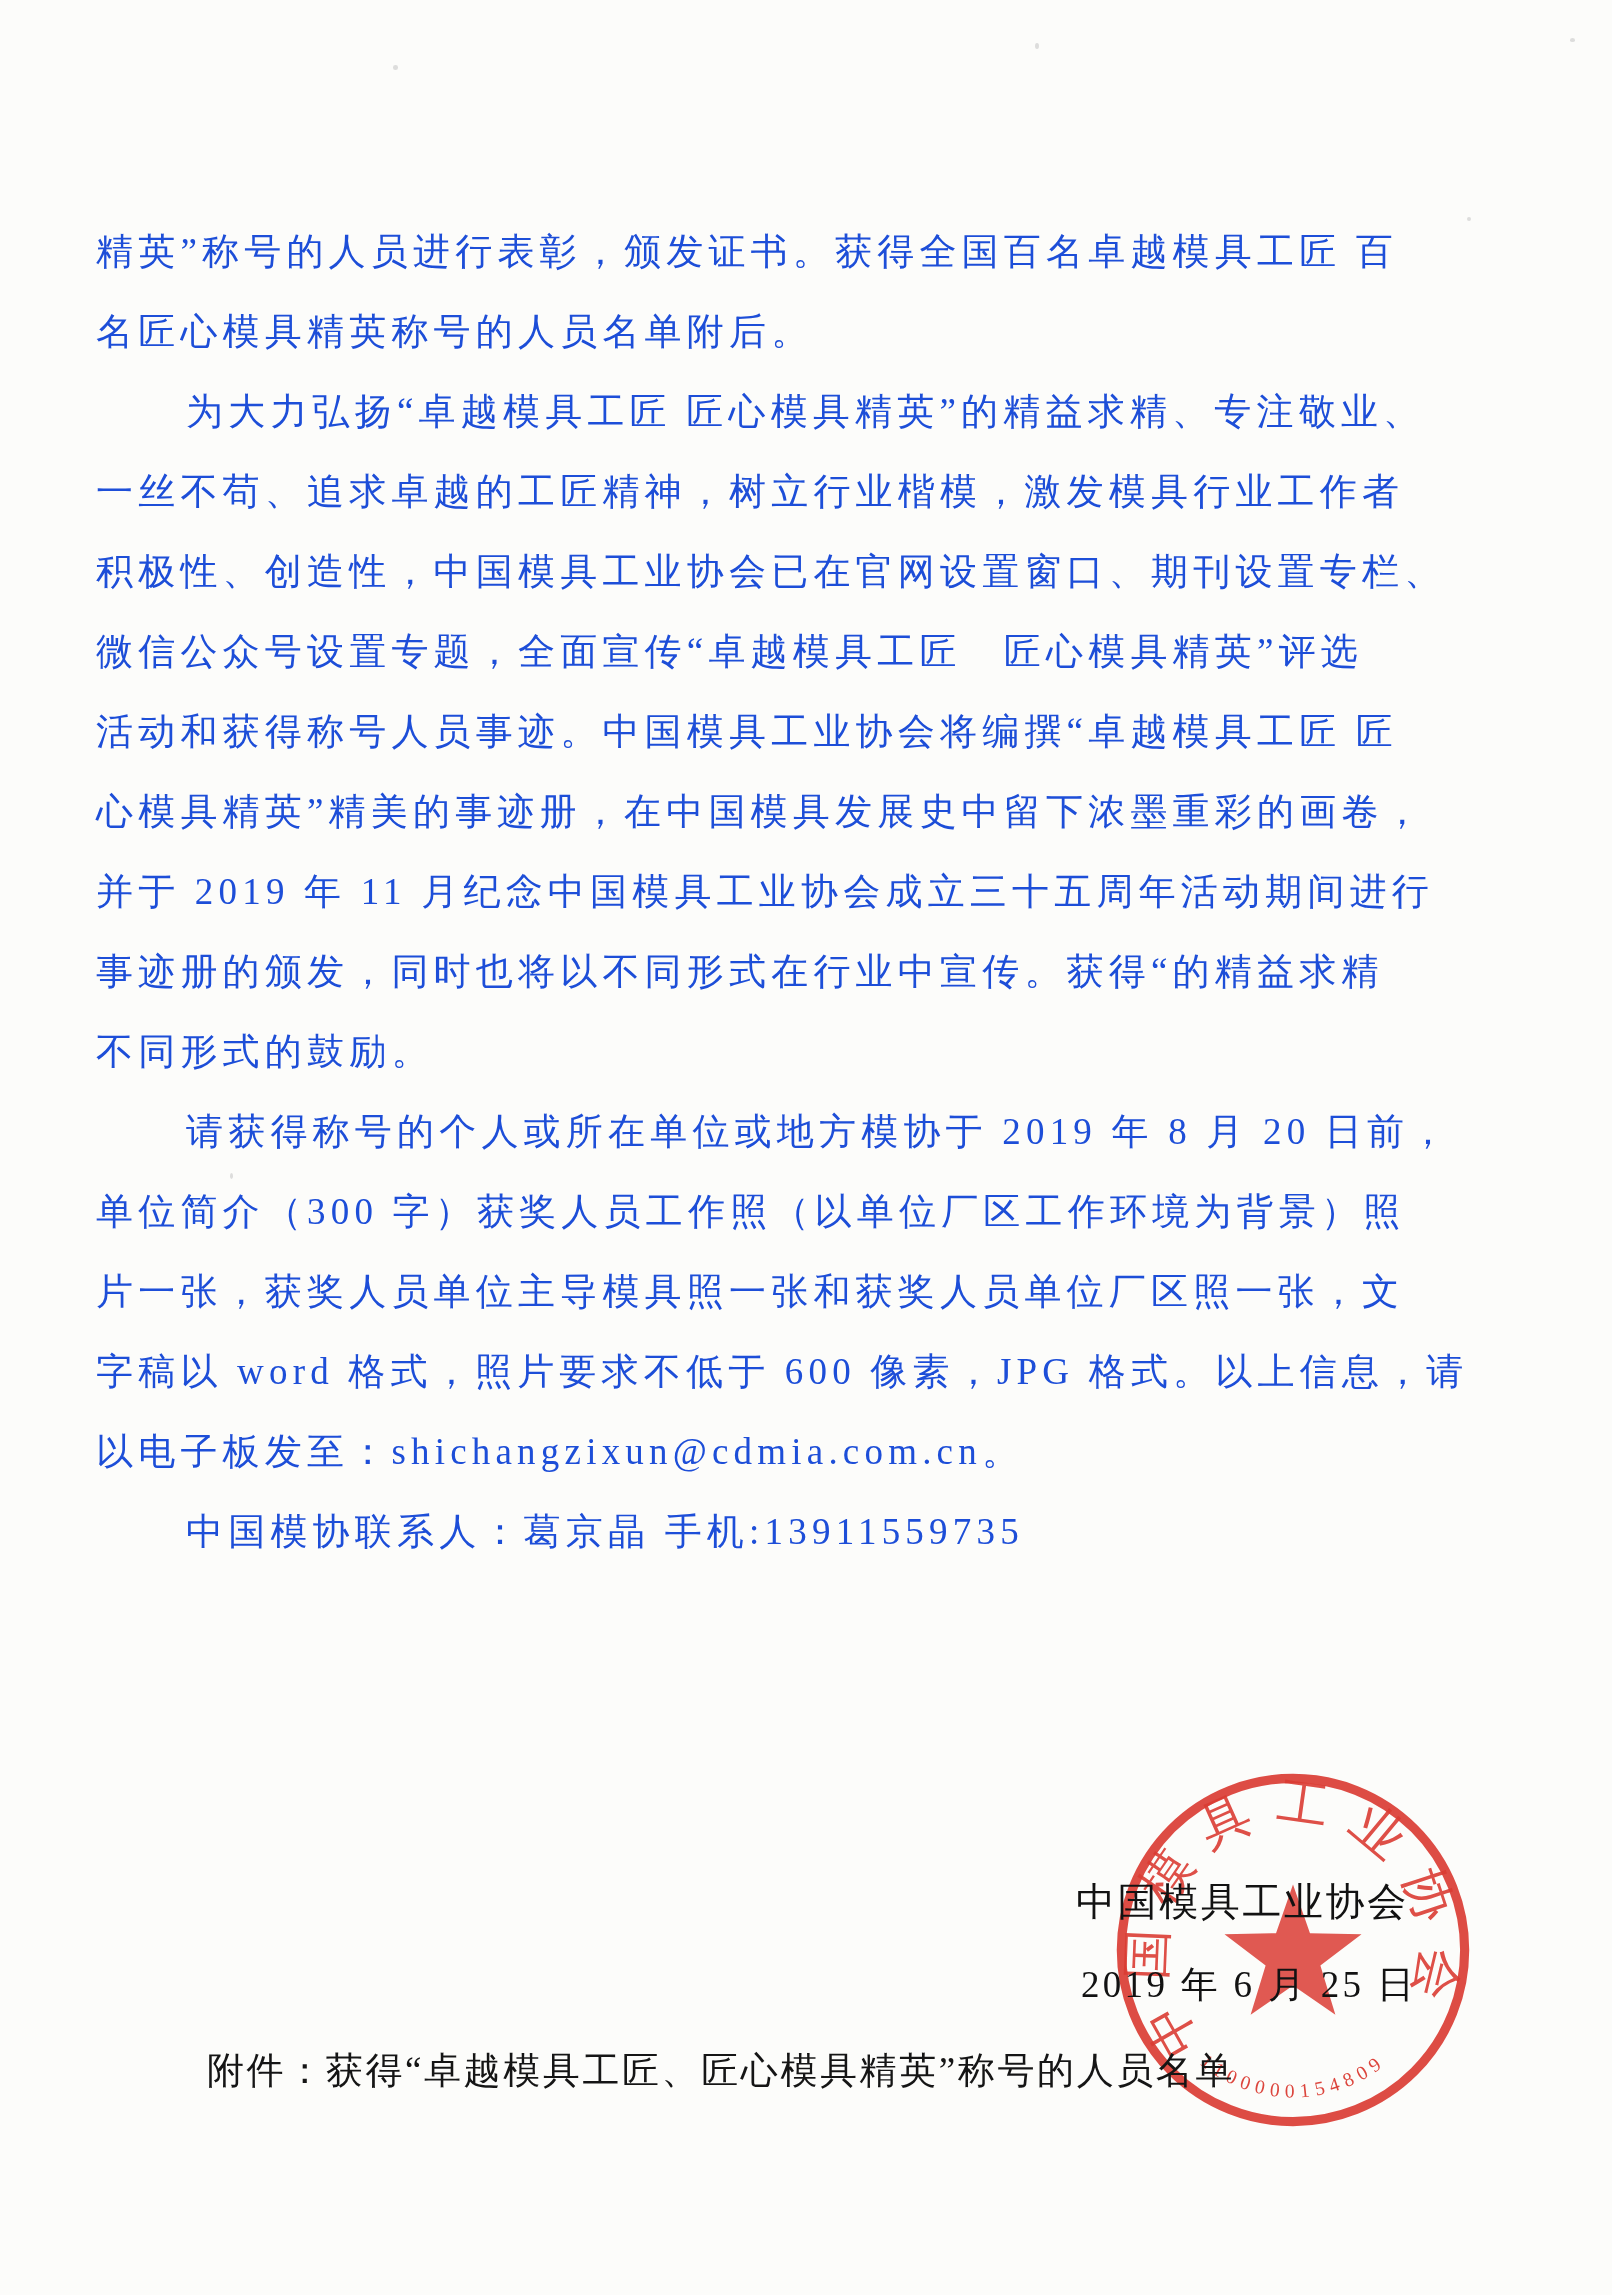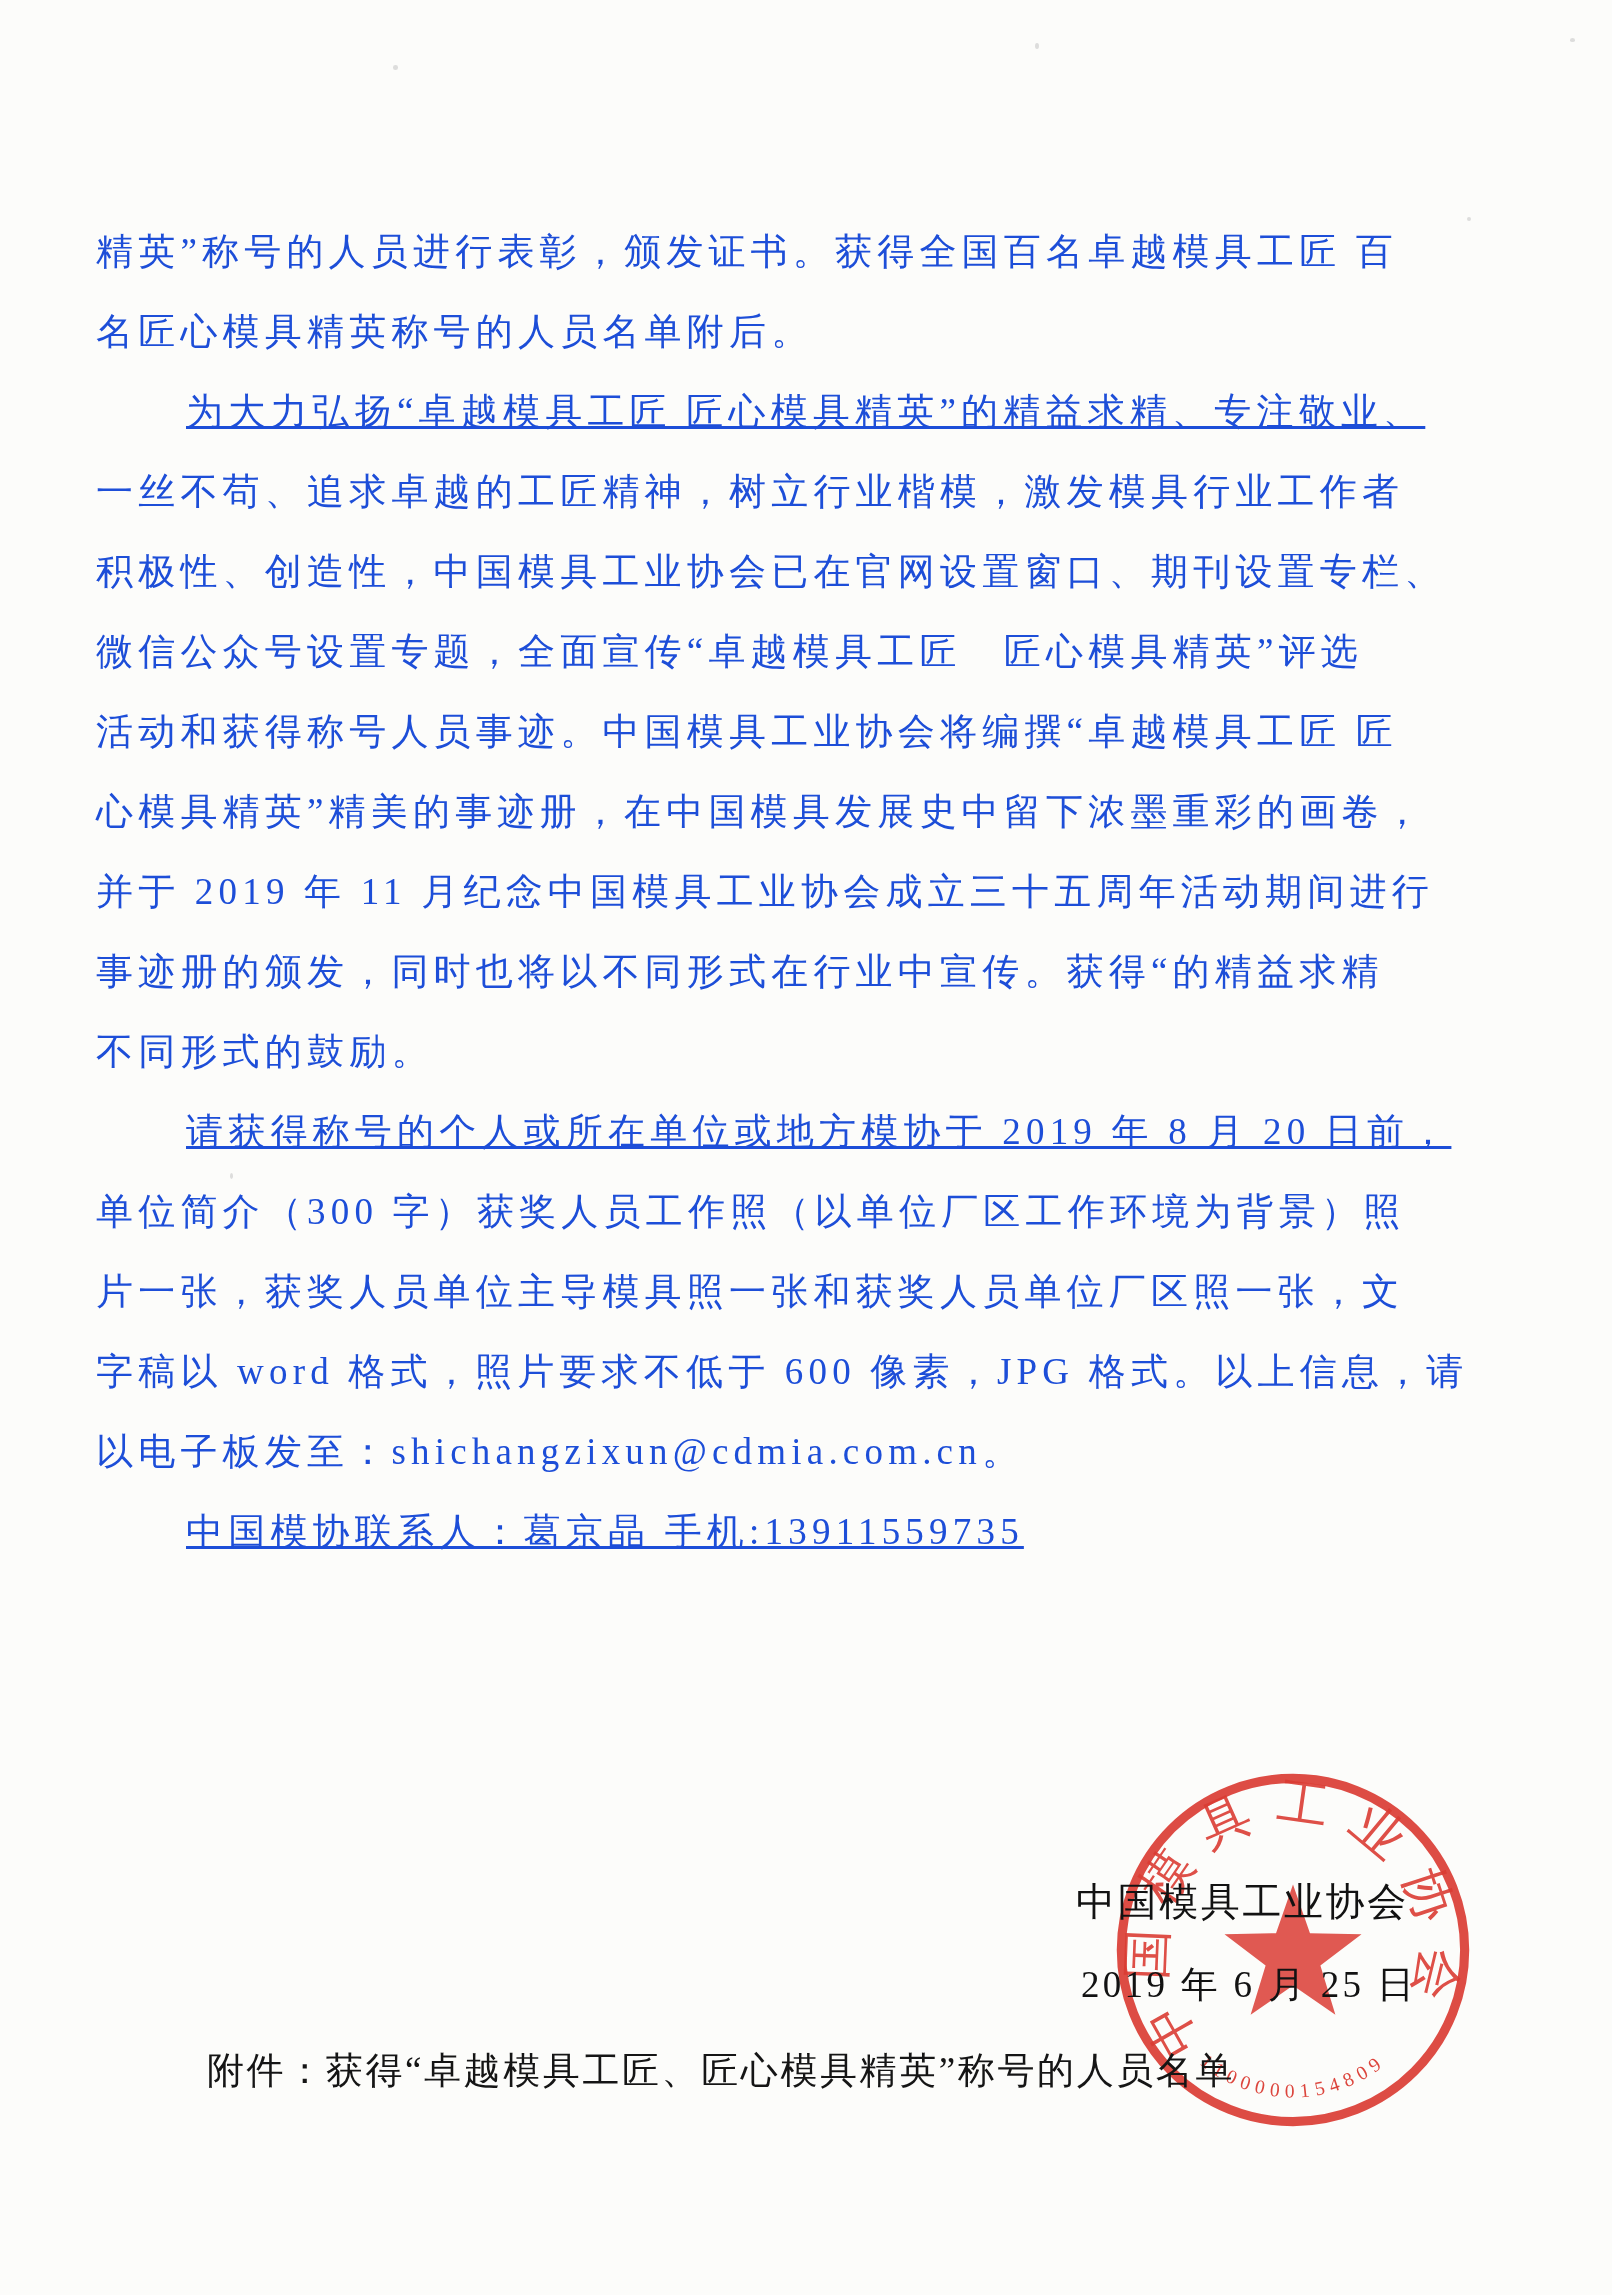--- a/index.html
+++ b/index.html
@@ -15,21 +15,21 @@
     position:absolute; left:96px; top:212px; width:1446px;
   }
   .line {
     height:80px;
     display:flex; align-items:center;
     font-size:37px;
     letter-spacing:5.2px;
     white-space:nowrap;
     color:#1d4ed8;
   }
-  .line.indent { padding-left:90px;text-decoration:underline; }
+  .line.indent { padding-left:90px; }
   .sig-org {
     position:absolute; left:1076px; top:1875px;
     font-size:39px; letter-spacing:2.6px; white-space:nowrap; color:#121212;
   }
   .sig-date {
     position:absolute; left:1081px; top:1960px;
     font-size:37px; letter-spacing:3.3px; white-space:nowrap; color:#121212;
   }
   .attachment {
     position:absolute; left:207px; top:2046px;

